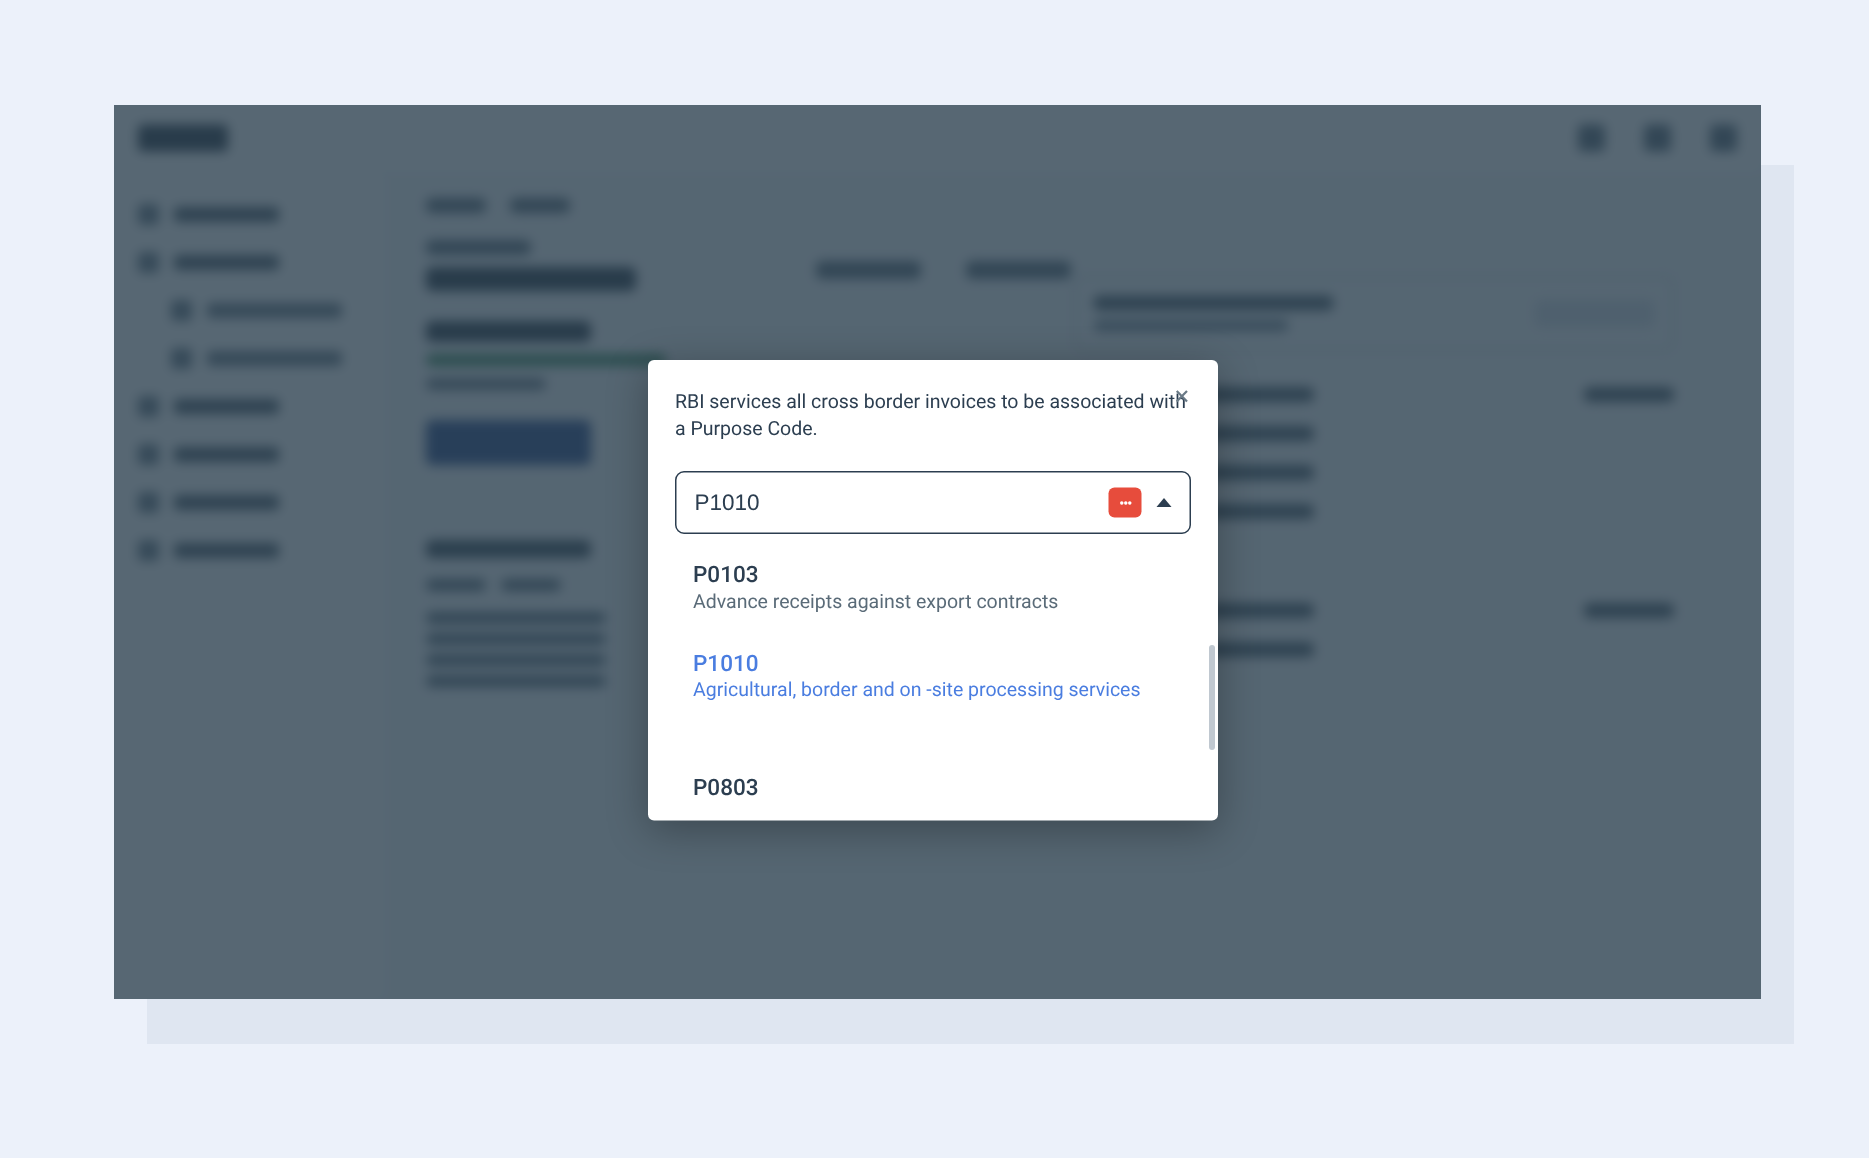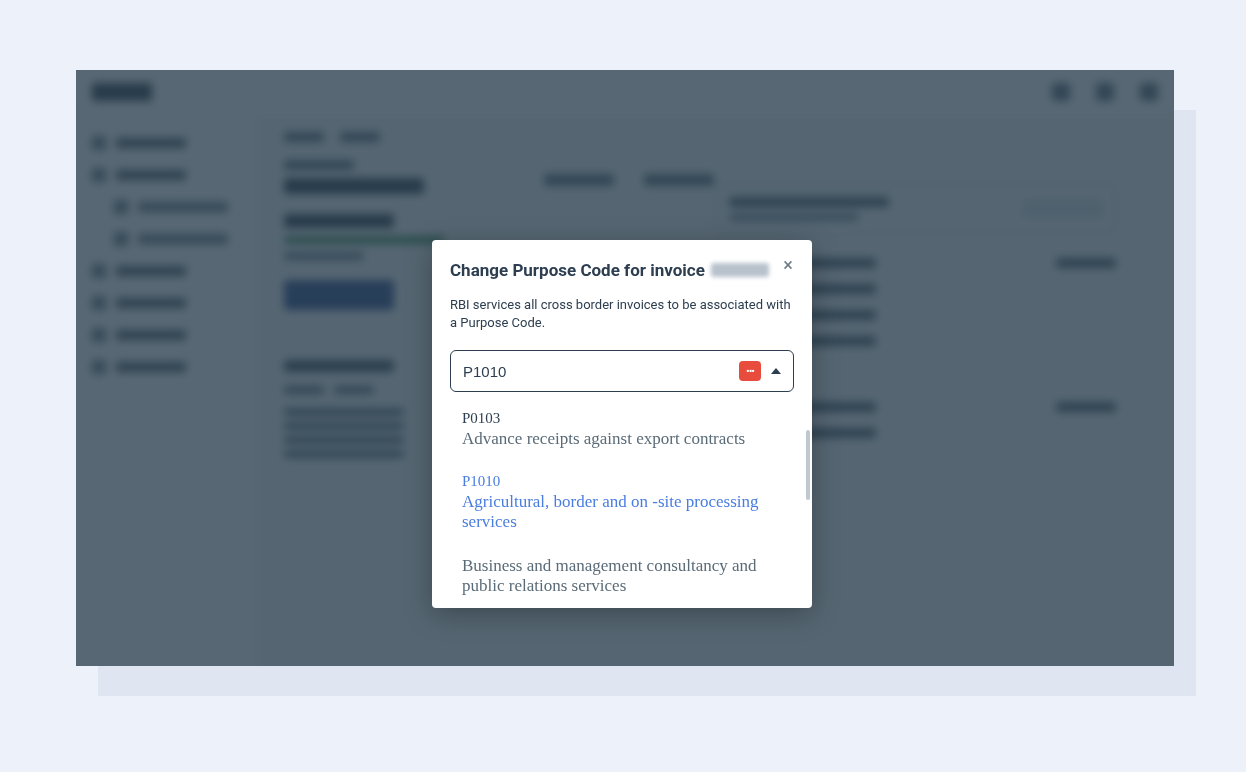--- a/index.html
+++ b/index.html
@@ -223,34 +223,33 @@
     border-left:5px solid transparent;
     border-right:5px solid transparent;
     border-bottom:6px solid #2c3e50;
   }
   .dropdown {
     margin-top: 6px;
     margin-left: -4px;
     margin-right: -8px;
     max-height: 210px;
     overflow: hidden;
-    font-family: Liberation Serif, serif;
   }
   .dd-item {
     padding: 12px 16px;
     cursor: pointer;
   }
   .dd-code {
     font-size: 15px;
     font-weight: 500;
     color: #2c3e50;
     margin-bottom: 2px;
   }
   .dd-desc {
-    font-size: 17px;
+    font-size: 13px;
     color: #5a6b78;
   }
   .dd-item.selected .dd-code,
   .dd-item.selected .dd-desc {
     color: #4a7de0;
   }
   .dd-item.partial .dd-code { margin-bottom:1px; }
   .dd-scrollbar {
     position:absolute;
     right:2px;
@@ -372,44 +371,39 @@
           <div class="blob"></div>
         </div>
     </div>
   </div>
 
   <div class="dim-overlay"></div>
 </div>
 
 <div class="modal">
   <div class="modal-close">×</div>
-  <div class="modal-title">
-    <span>Change Purpose Code for invoice</span>
-    <span class="inv-blur"></span>
-  </div>
   <div class="modal-desc">RBI services all cross border invoices to be associated with a Purpose Code.</div>
 
   <div class="combo">
     <input class="combo-input" value="P1010" style="">
     <div class="clear-badge">
         <span>•••</span>
       </div>
     <div class="chevron-up"></div>
   </div>
 
   <div class="dropdown">
     <div class="dd-item">
       <div class="dd-code">P0103</div>
       <div class="dd-desc">Advance receipts against export contracts</div>
     </div>
     <div class="dd-item selected">
       <div class="dd-code">P1010</div>
       <div class="dd-desc">Agricultural, border and on -site processing services</div>
     </div>
     <div class="dd-item">
-      <div class="dd-desc">Business and management consultancy and public relations services</div>
     </div>
     <div class="dd-item partial">
       <div class="dd-code">P0803</div>
     </div>
   </div>
   <div class="dd-scrollbar"></div>
 </div>
 
 </body></html>

